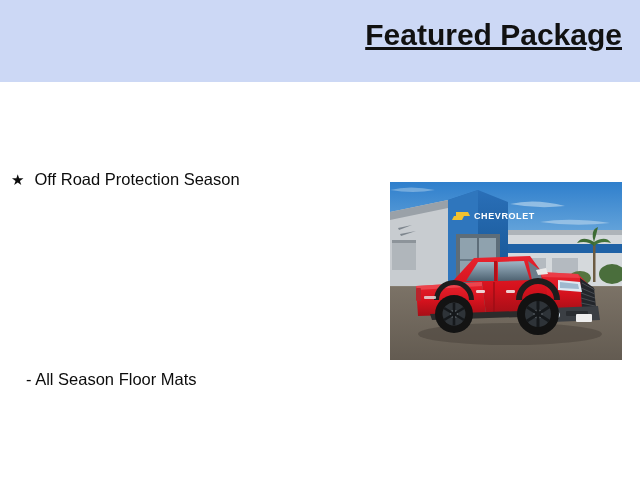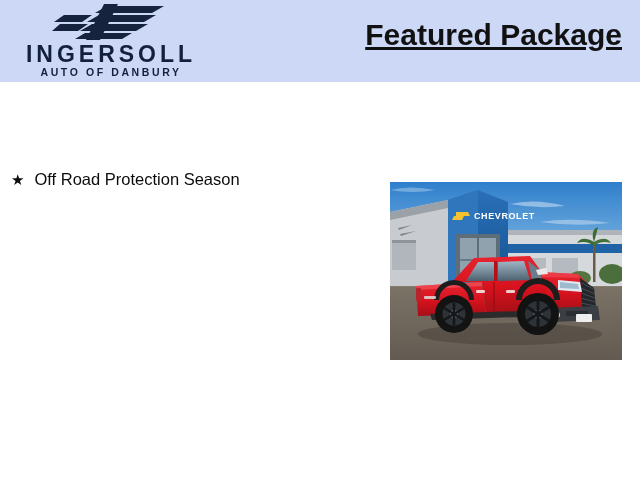--- a/index.html
+++ b/index.html
@@ -129,55 +129,32 @@
     overflow: hidden;
     background: #f97316;
   }
   .photo-svg { display: block; width: 232px; height: 178px; }
 </style>
 </head>
 <body>
 
 <div class="header">
 
-  <div class="brand-block">
-
-    <div class="brand-emblem">
-      <svg viewBox="0 0 120 36" width="120" height="36" xmlns="http://www.w3.org/2000/svg">
-        <g fill="#16233f">
-
-          <path d="M55 2 L112 2 L100 9 L43 9 Z"></path>
-          <path d="M47 11 L104 11 L92 18 L35 18 Z"></path>
-
-          <path d="M12 11 L40 11 L30 18 L2 18 Z"></path>
-          <path d="M8 20 L36 20 L26 27 L0 27 Z"></path>
-
-          <path d="M40 20 L96 20 L84 27 L28 27 Z"></path>
-          <path d="M33 29 L80 29 L70 35 L23 35 Z"></path>
-
-          <path d="M52 0 L66 0 L48 36 L34 36 Z"></path>
-        </g>
-      </svg>
-    </div>
-
-    <div class="brand-name">INGERSOLL</div>
-
-    <div class="brand-sub">AUTO OF DANBURY</div>
-  </div>
 
   <div class="header-title">Featured Package</div>
 </div>
 
 <div class="content">
 
   <div class="package-line">
     <span class="package-bullet">★</span>
     <span>Off Road Protection Season</span>
   </div>
 
+  <div class="option-line">- All Season Floor Mats</div>
 
   <div class="vehicle-photo">
     <svg class="photo-svg" viewBox="0 0 232 178" xmlns="http://www.w3.org/2000/svg">
       <defs>
         <linearGradient id="skyGrad" x1="0" y1="0" x2="0" y2="1">
           <stop offset="0%" stop-color="#2f7fcc"></stop>
           <stop offset="70%" stop-color="#79b2e0"></stop>
           <stop offset="100%" stop-color="#aacce8"></stop>
         </linearGradient>
         <linearGradient id="groundGrad" x1="0" y1="0" x2="0" y2="1">

